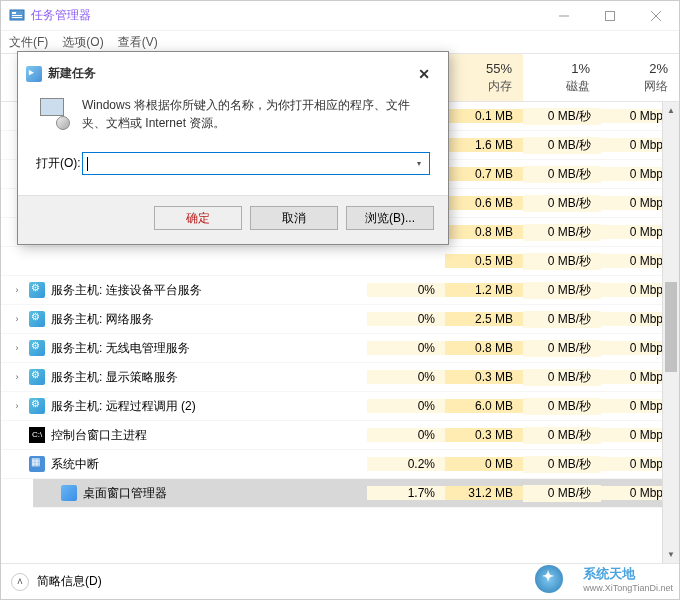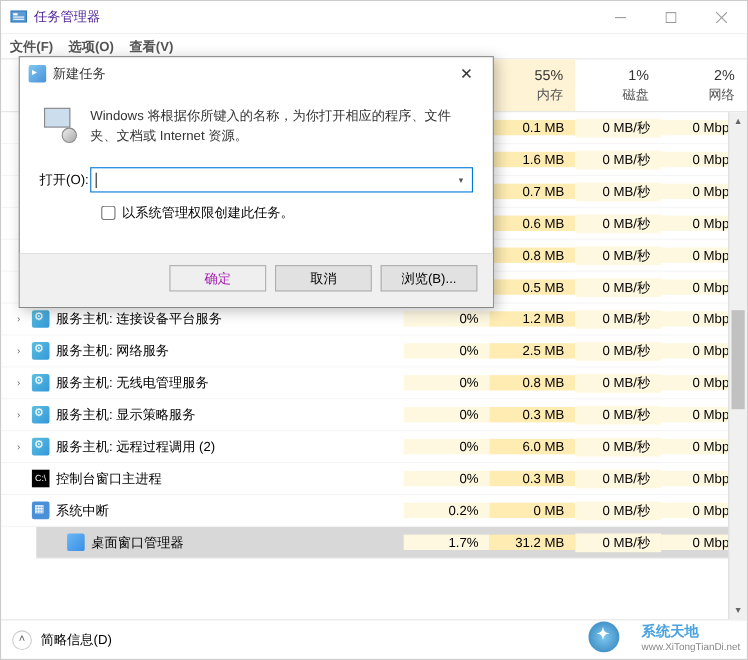--- a/index.html
+++ b/index.html
@@ -1,25 +1,25 @@
 <!DOCTYPE html>
 <html><head>
 <meta charset="utf-8">
 <style>
 * { box-sizing: border-box; margin: 0; padding: 0; font-family: "Microsoft YaHei", "Segoe UI", sans-serif; }
 body { background: #fff; width: 680px; height: 600px; overflow: hidden; position: relative; border: 1px solid #ccc; }
 
 .titlebar { height: 30px; display: flex; align-items: center; padding-left: 8px; background: #fff; border-bottom: 1px solid #f0f0f0; }
 .titlebar-icon { width: 16px; height: 16px; margin-right: 6px; }
-.titlebar-title { font-size: 12px; color: #4c1d95; flex: 1; }
+.titlebar-title { font-size: 12px; color: #8b5cf6; flex: 1; }
 .winbtns { display: flex; }
 .winbtn { width: 46px; height: 30px; display: flex; align-items: center; justify-content: center; color: #999; }
 .winbtn svg { width: 10px; height: 10px; }
 
-.menubar { height: 22px; display: flex; align-items: center; padding-left: 8px; gap: 14px; font-size: 12px; color: #555; font-weight: bold; }
+.menubar { height: 22px; display: flex; align-items: center; padding-left: 8px; gap: 14px; font-size: 12px; color: #555; }
 
 .content { position: relative; height: calc(100% - 30px - 22px - 36px); border-top: 1px solid #e5e5e5; }
 
 .table { width: 100%; font-size: 12px; }
 .thead { display: flex; height: 48px; border-bottom: 1px solid #e5e5e5; }
 .th { display: flex; flex-direction: column; justify-content: center; align-items: flex-end; padding: 0 10px; border-right: 1px solid transparent; }
 .th.app { flex: 1; }
 .th.col { width: 78px; text-align: center; }
 .th .pct { font-size: 13px; color: #333; }
 .th .lbl { font-size: 12px; color: #555; margin-top: 2px; }
@@ -50,21 +50,21 @@
 .footer { height: 36px; display: flex; align-items: center; padding: 0 10px; border-top: 1px solid #e5e5e5; font-size: 12px; gap: 8px; }
 .footer .chev { width:18px; height:18px; border:1px solid #ccc; border-radius:50%; display:flex; align-items:center; justify-content:center; font-size:10px; color:#555; }
 
 .watermark { position: absolute; right: 6px; bottom: 6px; font-size: 13px; color: #4aa3df; font-weight: bold; display:flex; align-items:center; gap:20px; }
 .watermark .sub { font-size: 9px; color: #888; display:block; font-weight:normal; }
 .wm-icon { width:28px; height:28px; background: radial-gradient(circle,#7ec8f0,#2c7db8); border-radius:50%; position:relative; }
 .wm-icon::after { content:"✦"; color:#fff; position:absolute; left:7px; top:3px; font-size:14px; }
 
 
 .dialog { position: absolute; left: 16px; top: 50px; width: 432px; background: #fff; border: 1px solid #888; box-shadow: 3px 3px 12px rgba(0,0,0,0.25); z-index: 10; }
-.dlg-title { height: 30px; display: flex; align-items: center; padding: 0 8px; font-size: 12px; }
+.dlg-title { height: 30px; display: flex; align-items: flex-end; padding: 0 8px; font-size: 12px; font-weight: bold; }
 .dlg-title .ticon { width:16px; height:16px; margin-right:6px; background:linear-gradient(135deg,#7ec8f0,#4a90d9); border-radius:2px; position:relative; }
 .dlg-title .ticon::after { content:"▸"; color:#fff; font-size:9px; position:absolute; left:3px; top:1px; }
 .dlg-title .t { flex:1; color:#333; }
 .dlg-close { width:32px; text-align:center; font-size:14px; color:#333; }
 .dlg-body { padding: 14px 18px 10px 18px; font-size: 12px; }
 .dlg-desc { display:flex; gap:12px; margin-bottom:20px; }
 .run-icon { width:34px; height:34px; flex-shrink:0; position:relative; }
 .run-icon .mon { width:24px; height:18px; border:1px solid #888; background:#cde; position:absolute; left:4px; top:2px; }
 .run-icon .disc { width:14px; height:14px; border-radius:50%; background:linear-gradient(135deg,#eee,#aaa); border:1px solid #888; position:absolute; right:0; bottom:0; }
 .dlg-desc-text { line-height: 1.5; color:#333; }
@@ -72,21 +72,21 @@
 .dlg-open-row label { font-size:12px; }
 .combo { flex:1; height:23px; border:1px solid #0078d7; display:flex; align-items:center; padding:0 4px; position:relative; }
 .combo .caret-btn { position:absolute; right:2px; top:2px; bottom:2px; width:16px; display:flex; align-items:center; justify-content:center; font-size:8px; color:#555; }
 .combo input { border:none; outline:none; width:100%; font-size:12px; }
 .text-cursor { display:inline-block; width:1px; height:14px; background:#000; animation: blink 1s infinite; }
 @keyframes blink { 50% { opacity:0; } }
 .dlg-check { display:flex; align-items:center; gap:6px; padding-left:56px; margin-bottom:18px; }
 .dlg-check input { width:13px; height:13px; }
 .dlg-btns { display:flex; justify-content:flex-end; gap:8px; padding:10px 14px 14px 14px; background:#f0f0f0; border-top:1px solid #e0e0e0; }
 .dlg-btns button { width:88px; height:24px; font-size:12px; background:#e1e1e1; border:1px solid #adadad; }
-.dlg-btns button:disabled { color:#a21caf; background:#efefef; }
+.dlg-btns button:disabled { color:#b91c1c; background:#efefef; }
 </style>
 </head>
 <body>
 
 <div class="titlebar">
   <span class="titlebar-icon">
     <svg viewBox="0 0 16 16">
         <rect x="1" y="2" width="14" height="10" fill="#5b9bd5" stroke="#2e75b6"></rect>
         <rect x="3" y="4" width="4" height="2" fill="#fff"></rect>
         <rect x="3" y="7" width="10" height="1" fill="#fff"></rect>
@@ -333,23 +333,19 @@
       <div class="dlg-desc-text">Windows 将根据你所键入的名称，为你打开相应的程序、文件夹、文档或 Internet 资源。</div>
     </div>
     <div class="dlg-open-row">
       <label>打开(O):</label>
       <div class="combo">
         <span class="text-cursor"></span>
         <input type="text" value="" style="">
         <span class="caret-btn">▾</span>
       </div>
     </div>
-    <div class="dlg-check">
-      <input type="checkbox" style="">
-      <span>以系统管理权限创建此任务。</span>
-    </div>
   </div>
   <div class="dlg-btns">
     <button disabled="">确定</button>
     <button>取消</button>
     <button>浏览(B)...</button>
   </div>
 </div>
 
 </body></html>

